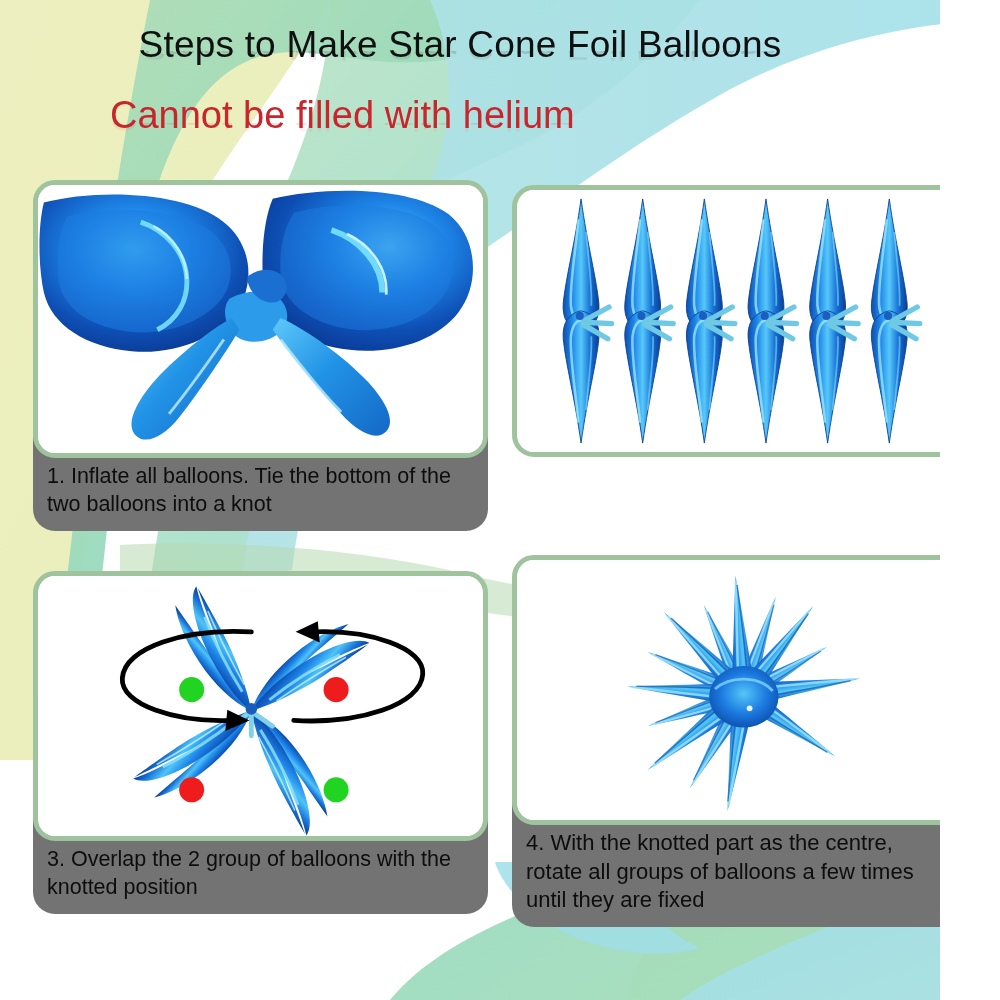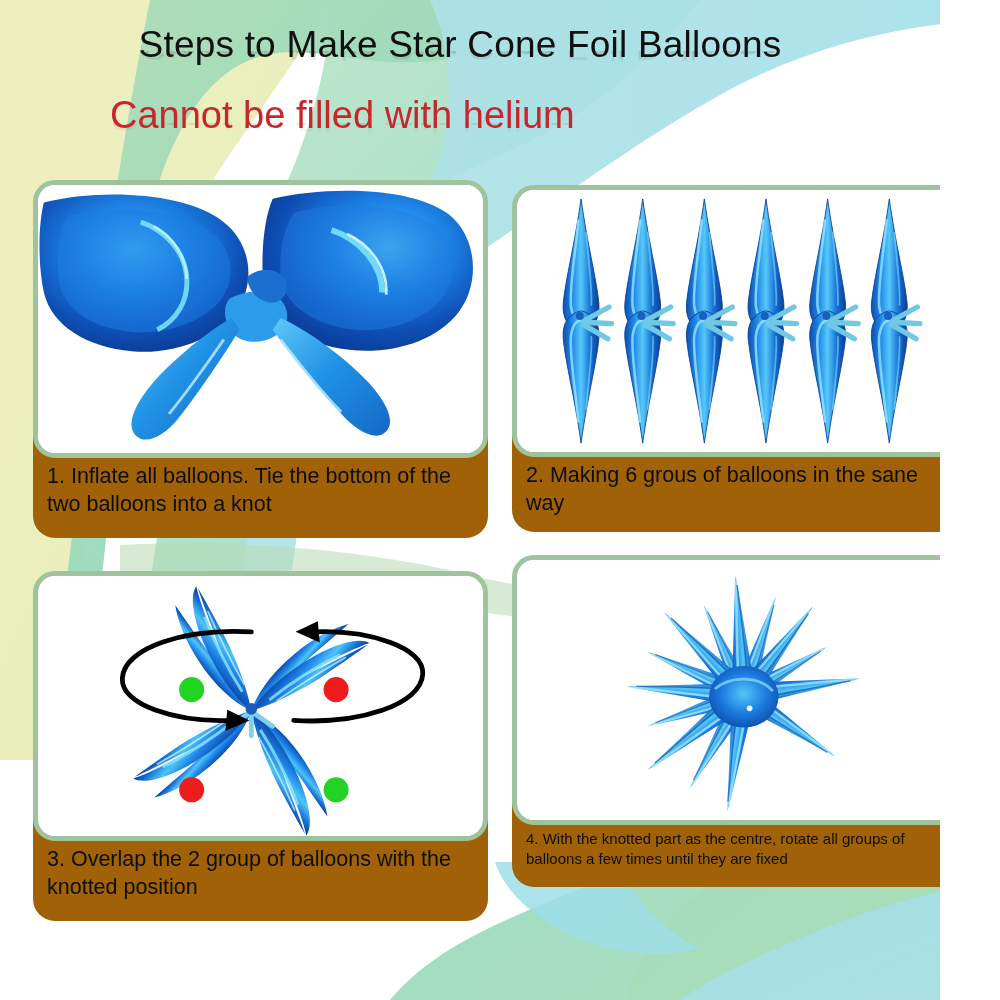--- a/index.html
+++ b/index.html
@@ -123,30 +123,30 @@
   }
   .pos-1 .card-photo { height: 278px; }
   .pos-2 .card-photo { height: 272px; }
   .pos-3 .card-photo { height: 270px; }
   .pos-4 .card-photo { height: 270px; }
 
   .card-caption {
     position: relative;
     margin-top: -26px;
     box-sizing: border-box;
-    background: #a16207;
+    background: #737373;
     border-radius: 0 0 22px 22px;
-    padding: 30px 14px 19px 14px;
+    padding: 30px 14px 12px 14px;
     font-size: 21.5px;
     line-height: 1.32;
     color: #0d0d0d;
     z-index: -1;
   }
   .pos-4 .card-caption {
-    font-size: 15px;
+    font-size: 22px;
     line-height: 1.30;
   }
   .card-caption.single-line { padding-bottom: 14px; }
 
   svg.art { display: block; width: 100%; height: 100%; }
 </style>
 </head>
 <body>
 
 <div id="page">
@@ -291,21 +291,20 @@
               <use href="#conePair"></use>
             </g>
           <g transform="translate(319,136) scale(1.32)">
               <use href="#conePair"></use>
             </g>
           <g transform="translate(383,136) scale(1.32)">
               <use href="#conePair"></use>
             </g>
         </svg>
       </div>
-      <div class="card-caption single-line">2. Making 6 grous of balloons in the sane way</div>
     </div>
 
     <div class="step-card pos-3">
       <div class="card-photo">
         <svg class="art" viewBox="0 0 455 270" preserveAspectRatio="xMidYMid meet">
           <defs>
             <linearGradient id="cone3" x1="0" y1="0" x2="1" y2="0">
               <stop offset="0%" stop-color="#0C4BAF"></stop>
               <stop offset="30%" stop-color="#1E86E8"></stop>
               <stop offset="55%" stop-color="#4FC4F8"></stop>

